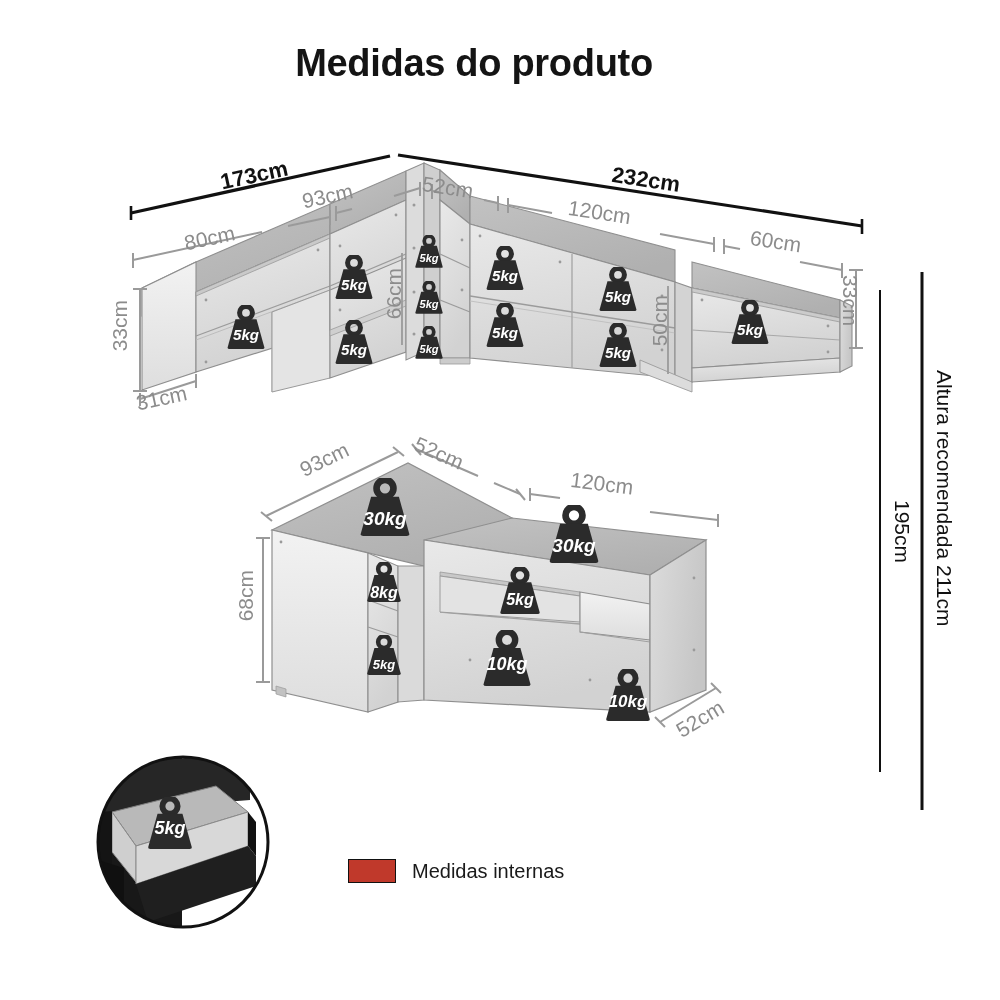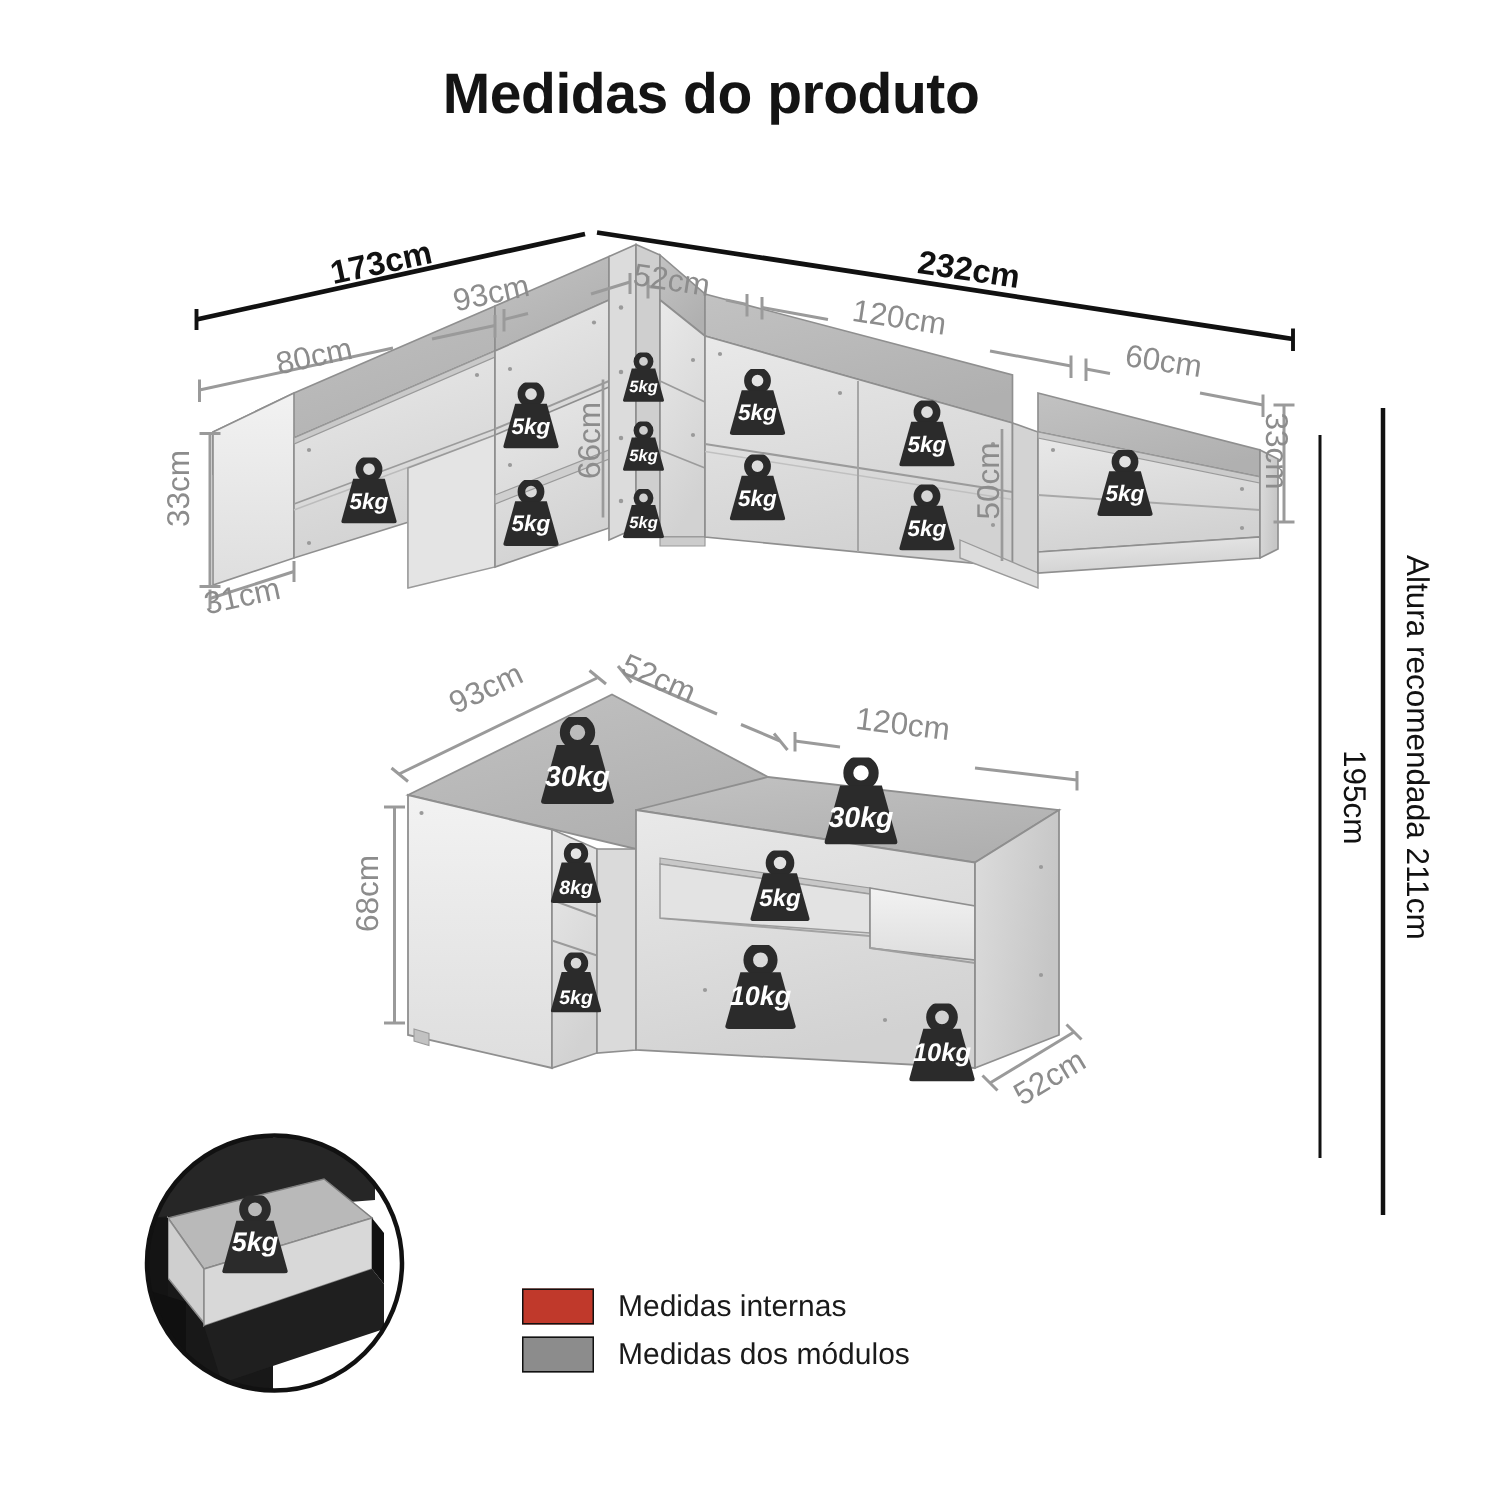--- a/index.html
+++ b/index.html
@@ -390,33 +390,29 @@
     <div class="wt" style="position:absolute;left:414px;top:298px;width:30px;text-align:center;font-size:11px;font-weight:bold;font-style:italic;color:#fff;">5kg</div>
     <div class="wt" style="position:absolute;left:414px;top:343px;width:30px;text-align:center;font-size:11px;font-weight:bold;font-style:italic;color:#fff;">5kg</div>
     <div class="wt" style="position:absolute;left:487px;top:267px;width:36px;text-align:center;font-size:15px;font-weight:bold;font-style:italic;color:#fff;">5kg</div>
     <div class="wt" style="position:absolute;left:487px;top:324px;width:36px;text-align:center;font-size:15px;font-weight:bold;font-style:italic;color:#fff;">5kg</div>
     <div class="wt" style="position:absolute;left:600px;top:288px;width:36px;text-align:center;font-size:15px;font-weight:bold;font-style:italic;color:#fff;">5kg</div>
     <div class="wt" style="position:absolute;left:600px;top:344px;width:36px;text-align:center;font-size:15px;font-weight:bold;font-style:italic;color:#fff;">5kg</div>
     <div class="wt" style="position:absolute;left:732px;top:321px;width:36px;text-align:center;font-size:15px;font-weight:bold;font-style:italic;color:#fff;">5kg</div>
 
     <div class="wt" style="position:absolute;left:358px;top:508px;width:54px;text-align:center;font-size:19px;font-weight:bold;font-style:italic;color:#fff;">30kg</div>
     <div class="wt" style="position:absolute;left:547px;top:535px;width:54px;text-align:center;font-size:19px;font-weight:bold;font-style:italic;color:#fff;">30kg</div>
-    <div class="wt" style="position:absolute;left:366px;top:584px;width:36px;text-align:center;font-size:13px;font-weight:bold;font-style:italic;color:#fff;">8kg</div>
+    <div class="wt" style="position:absolute;left:366px;top:584px;width:36px;text-align:center;font-size:16px;font-weight:bold;font-style:italic;color:#fff;">8kg</div>
     <div class="wt" style="position:absolute;left:366px;top:657px;width:36px;text-align:center;font-size:13px;font-weight:bold;font-style:italic;color:#fff;">5kg</div>
     <div class="wt" style="position:absolute;left:499px;top:591px;width:42px;text-align:center;font-size:16px;font-weight:bold;font-style:italic;color:#fff;">5kg</div>
     <div class="wt" style="position:absolute;left:481px;top:654px;width:52px;text-align:center;font-size:18px;font-weight:bold;font-style:italic;color:#fff;">10kg</div>
     <div class="wt" style="position:absolute;left:604px;top:692px;width:48px;text-align:center;font-size:17px;font-weight:bold;font-style:italic;color:#fff;">10kg</div>
 
     <div class="wt" style="position:absolute;left:146px;top:818px;width:48px;text-align:center;font-size:18px;font-weight:bold;font-style:italic;color:#fff;">5kg</div>
   </div>
 
   <div class="legend">
     <div class="legend-row">
       <div class="legend-swatch" style="background:#c0392b;"></div>
       <div class="legend-label">Medidas internas</div>
     </div>
-    <div class="legend-row">
-      <div class="legend-swatch" style="background:#8c8c8c;"></div>
-      <div class="legend-label">Medidas dos módulos</div>
-    </div>
   </div>
 
 </div>
 
 </body></html>

